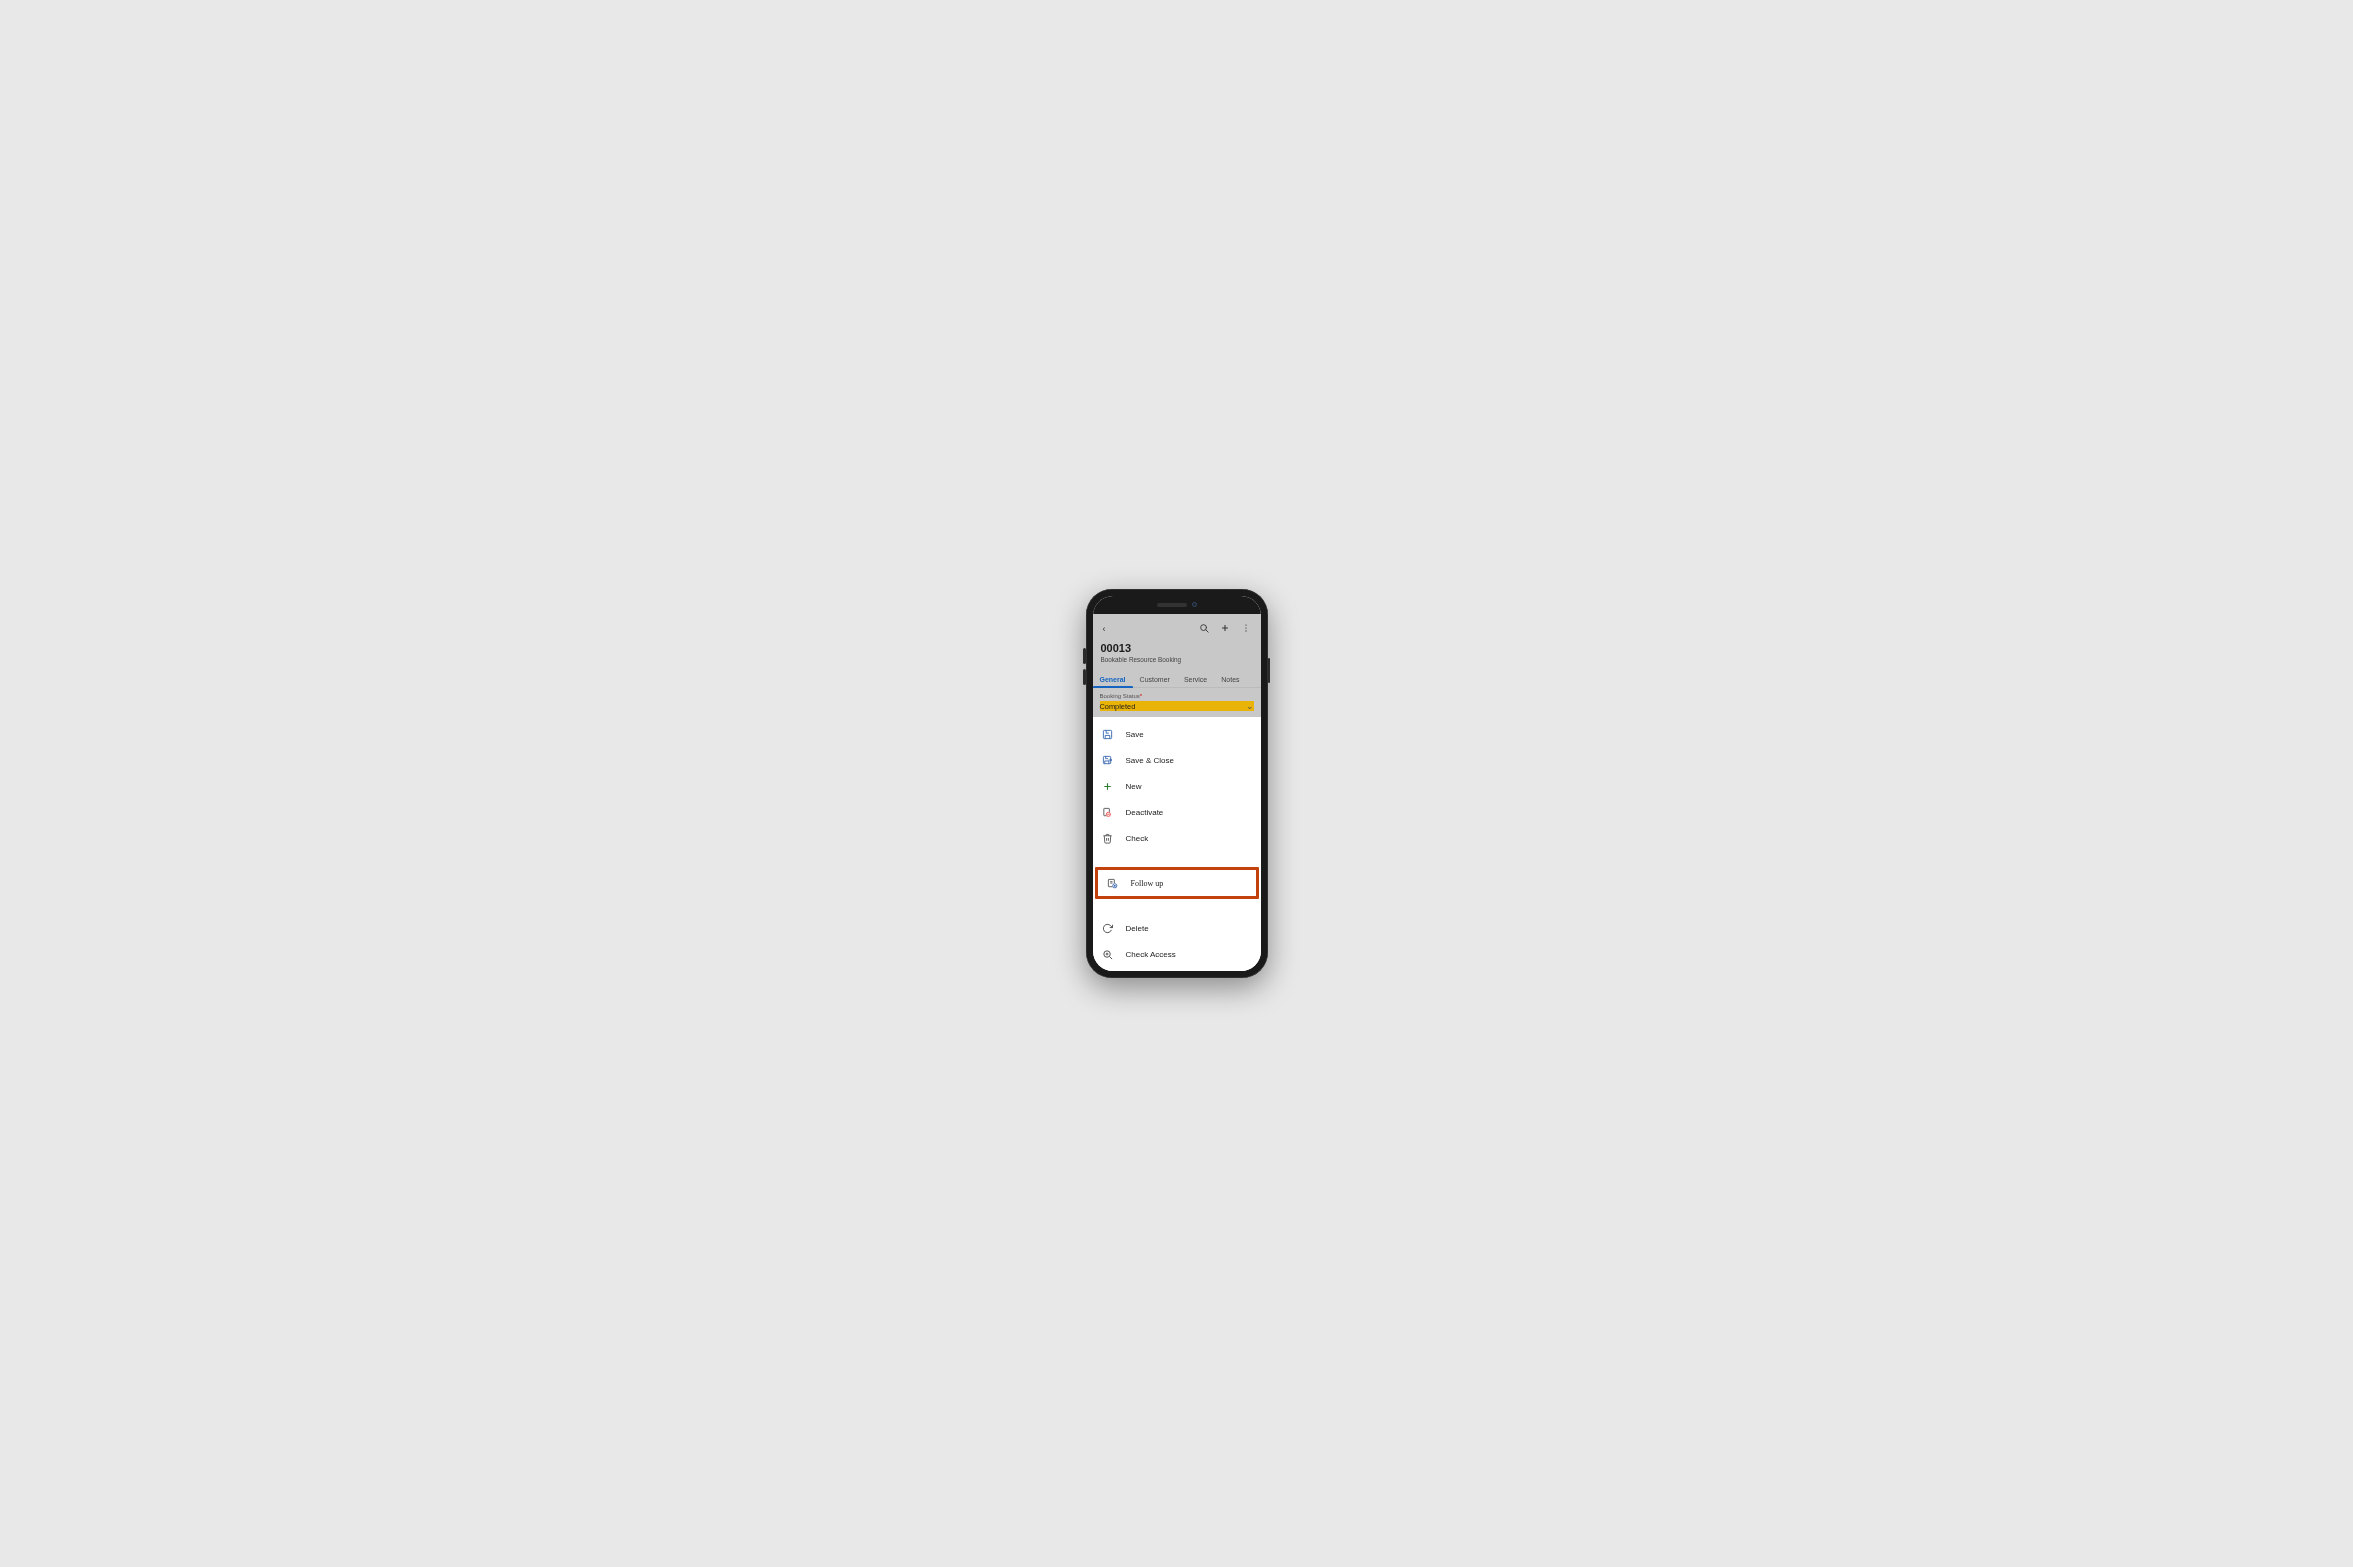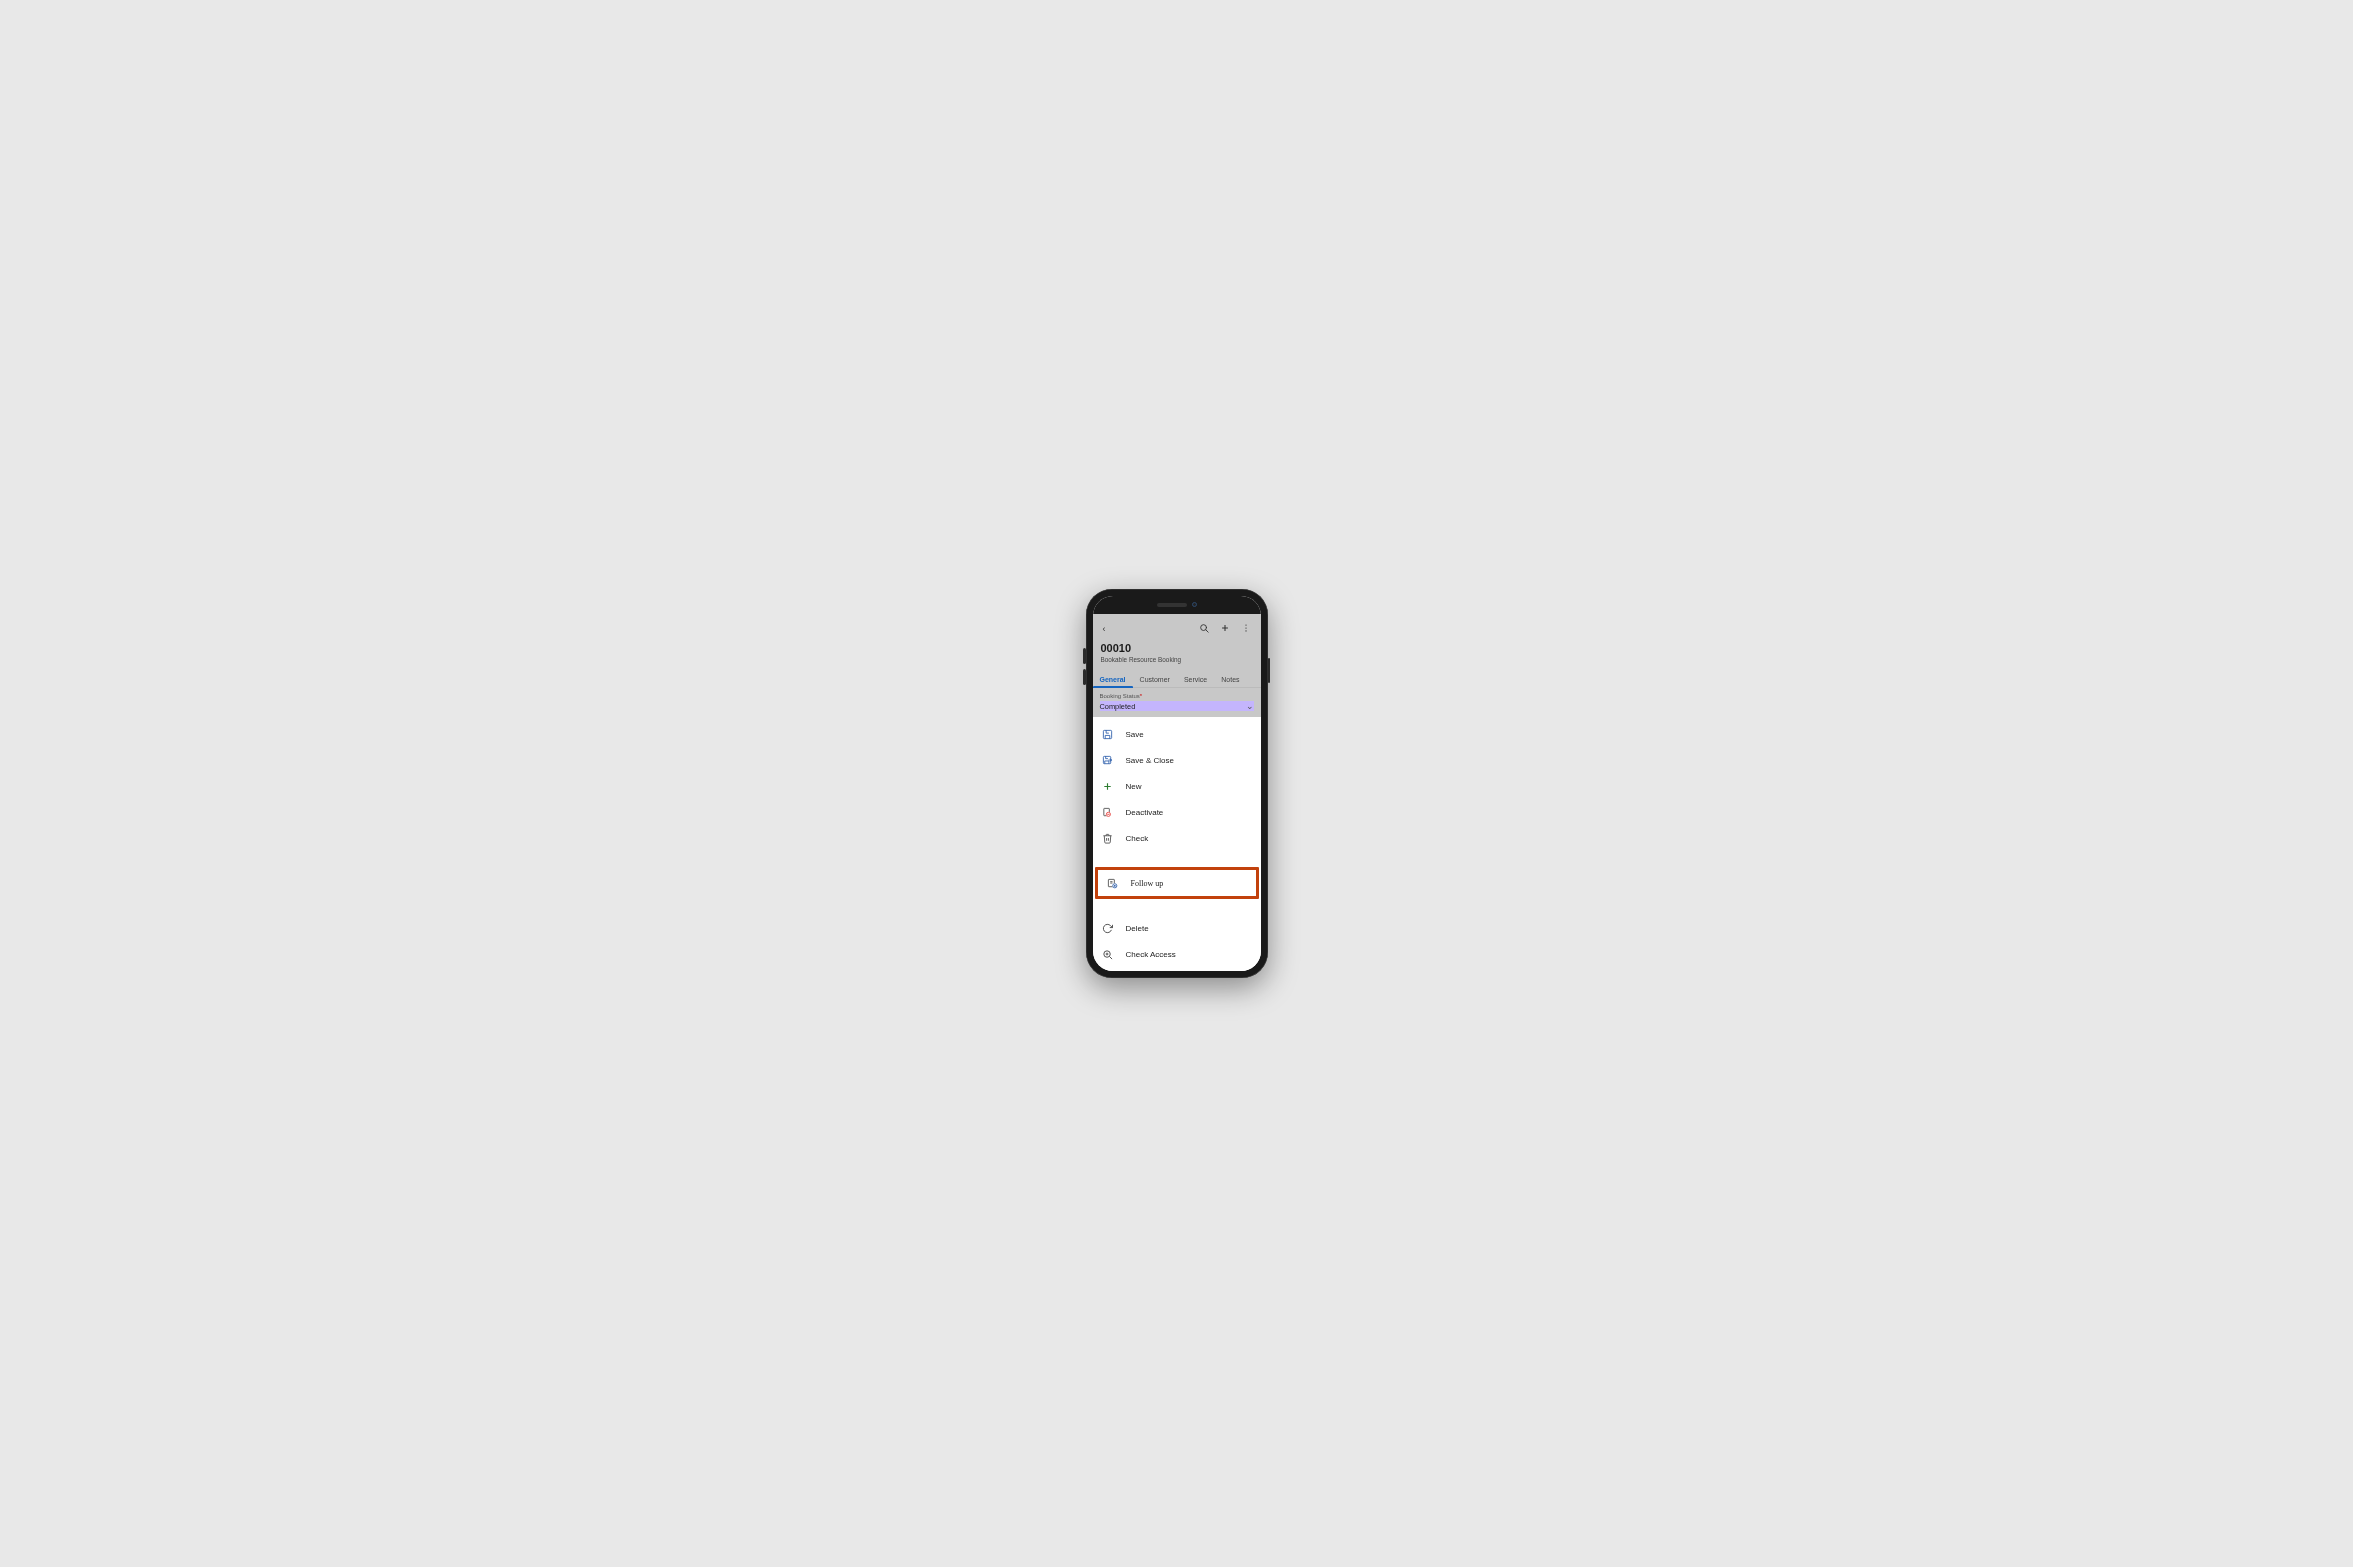--- a/index.html
+++ b/index.html
@@ -129,21 +129,21 @@
       font-size: 6px;
       color: #555;
     }
     .booking-status-label span.required {
       color: #cc0000;
     }
     .booking-status-dropdown {
       display: flex;
       justify-content: space-between;
       align-items: center;
-      background: #c4b5fd;
+      background: #eab308;
       margin-top: 2px;
     }
     .booking-status-value {
       font-size: 7.4px;
       color: #1a1a1a;
     }
     .chevron-down {
       font-size: 9px;
       color: #555;
     }
@@ -216,21 +216,21 @@
           </button>
           <button class="header-icon-btn">
             <svg width="10" height="10" viewBox="0 0 24 24" fill="#333">
               <circle cx="12" cy="5" r="1.5"></circle>
               <circle cx="12" cy="12" r="1.5"></circle>
               <circle cx="12" cy="19" r="1.5"></circle>
             </svg>
           </button>
         </div>
       </div>
-      <div class="record-title">00010</div>
+      <div class="record-title">00013</div>
       <div class="record-subtitle">Bookable Resource Booking</div>
     </div>
 
     <div class="tabs-bar">
       <div class="tab-item active">General</div>
       <div class="tab-item">Customer</div>
       <div class="tab-item">Service</div>
       <div class="tab-item">Notes</div>
     </div>
 

